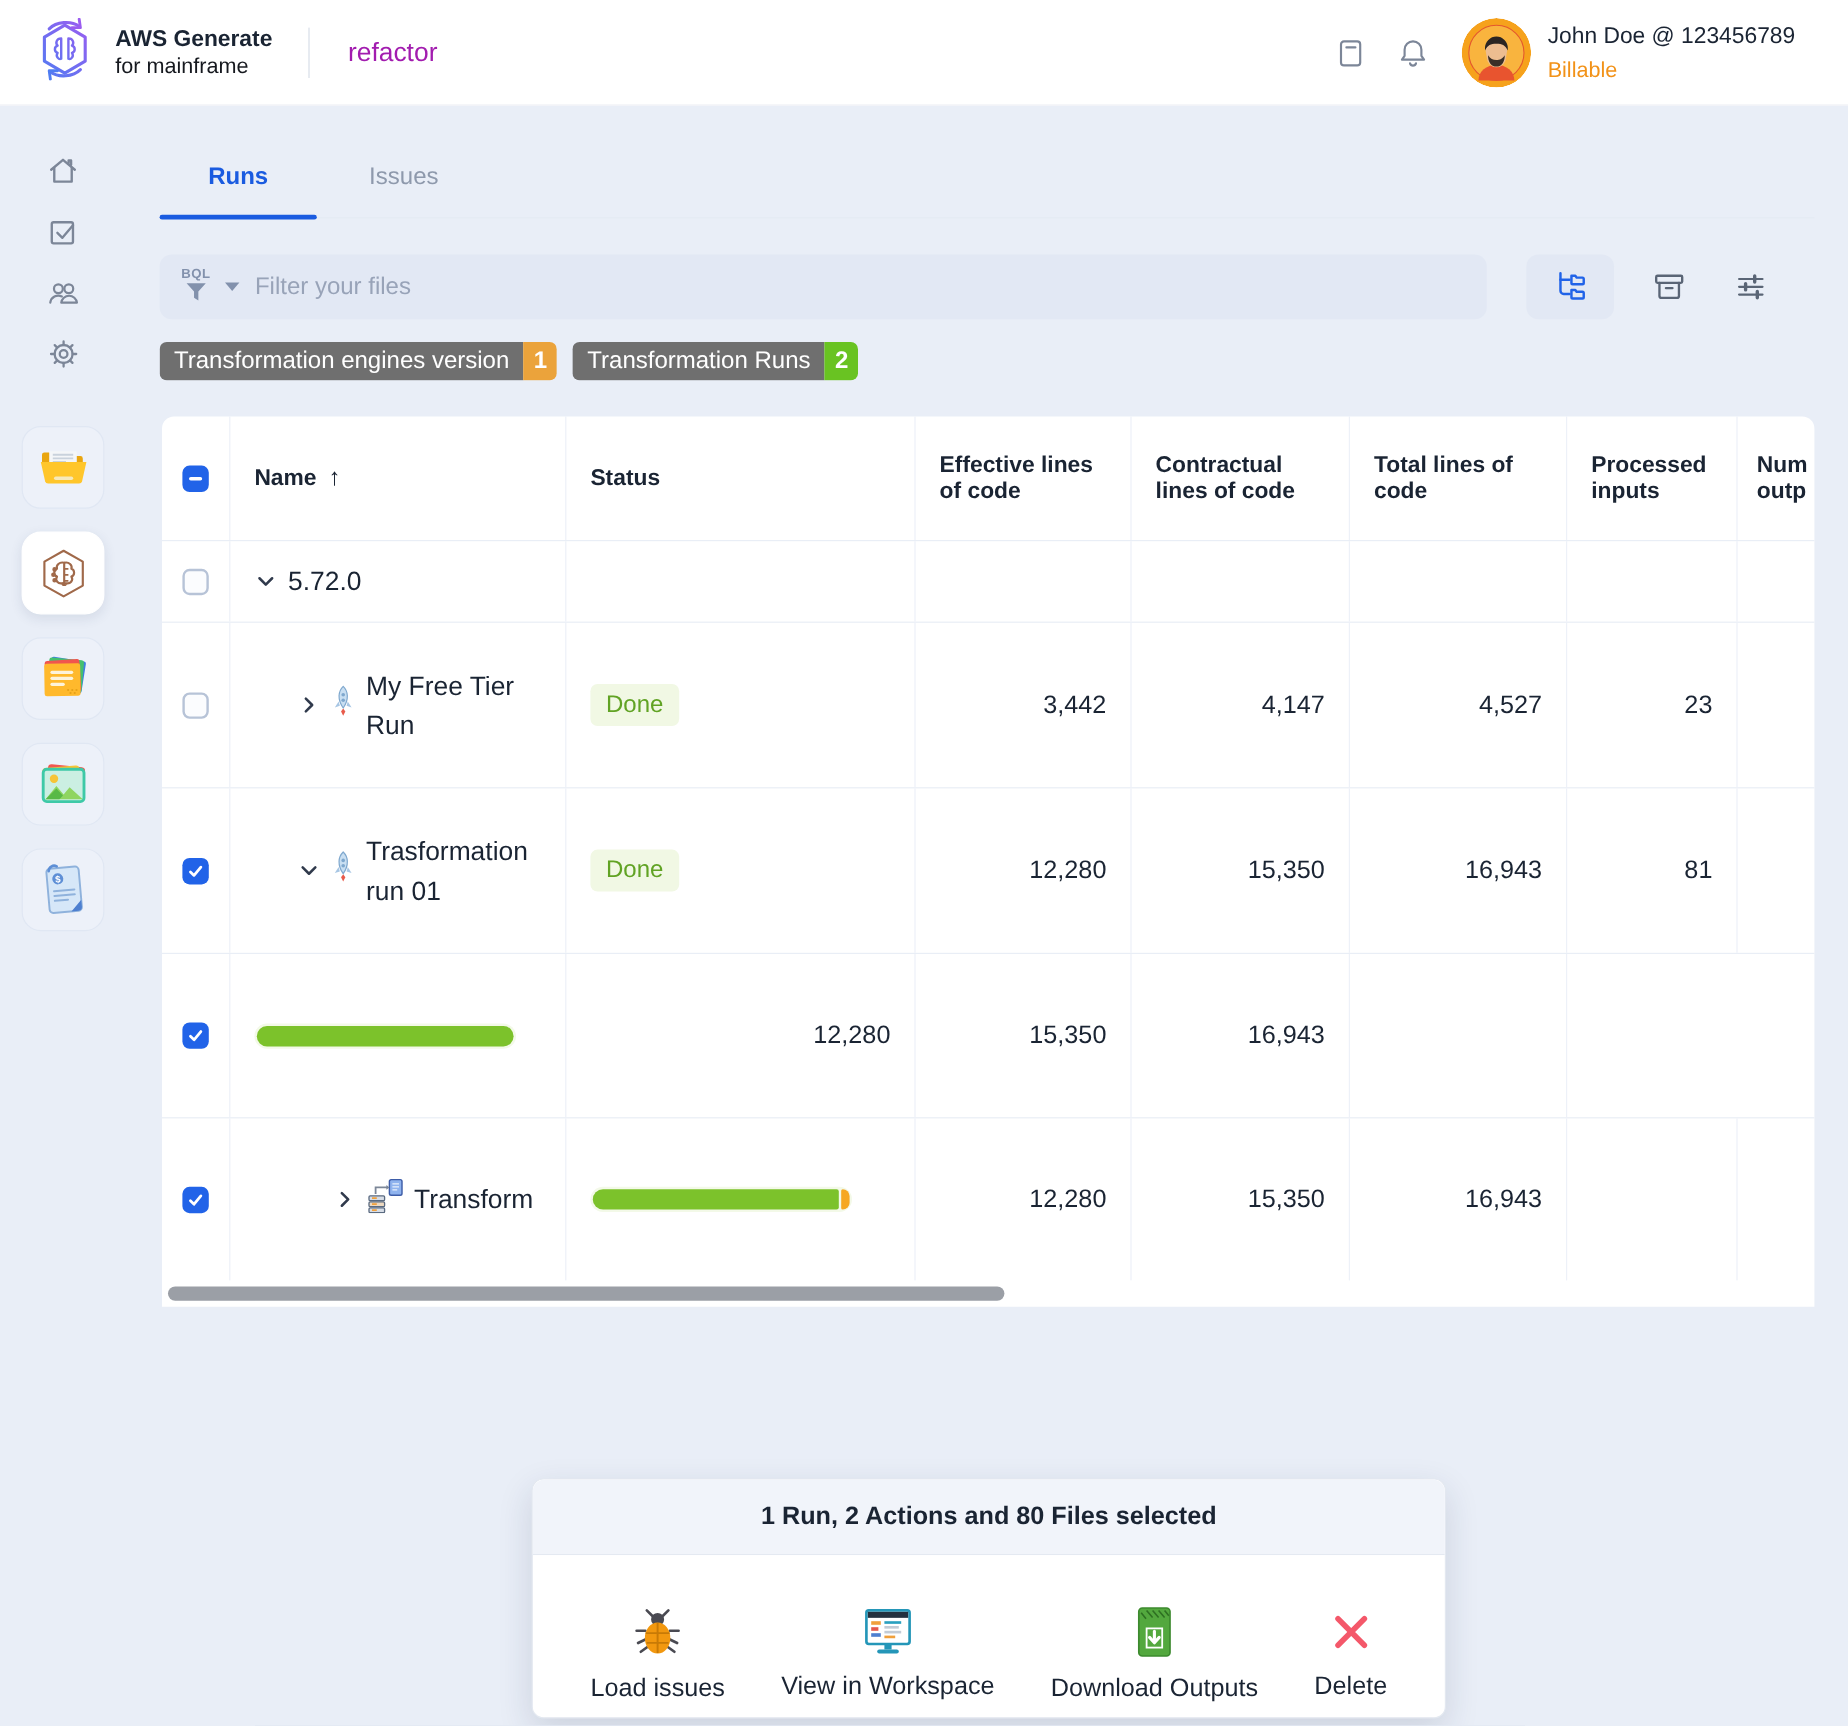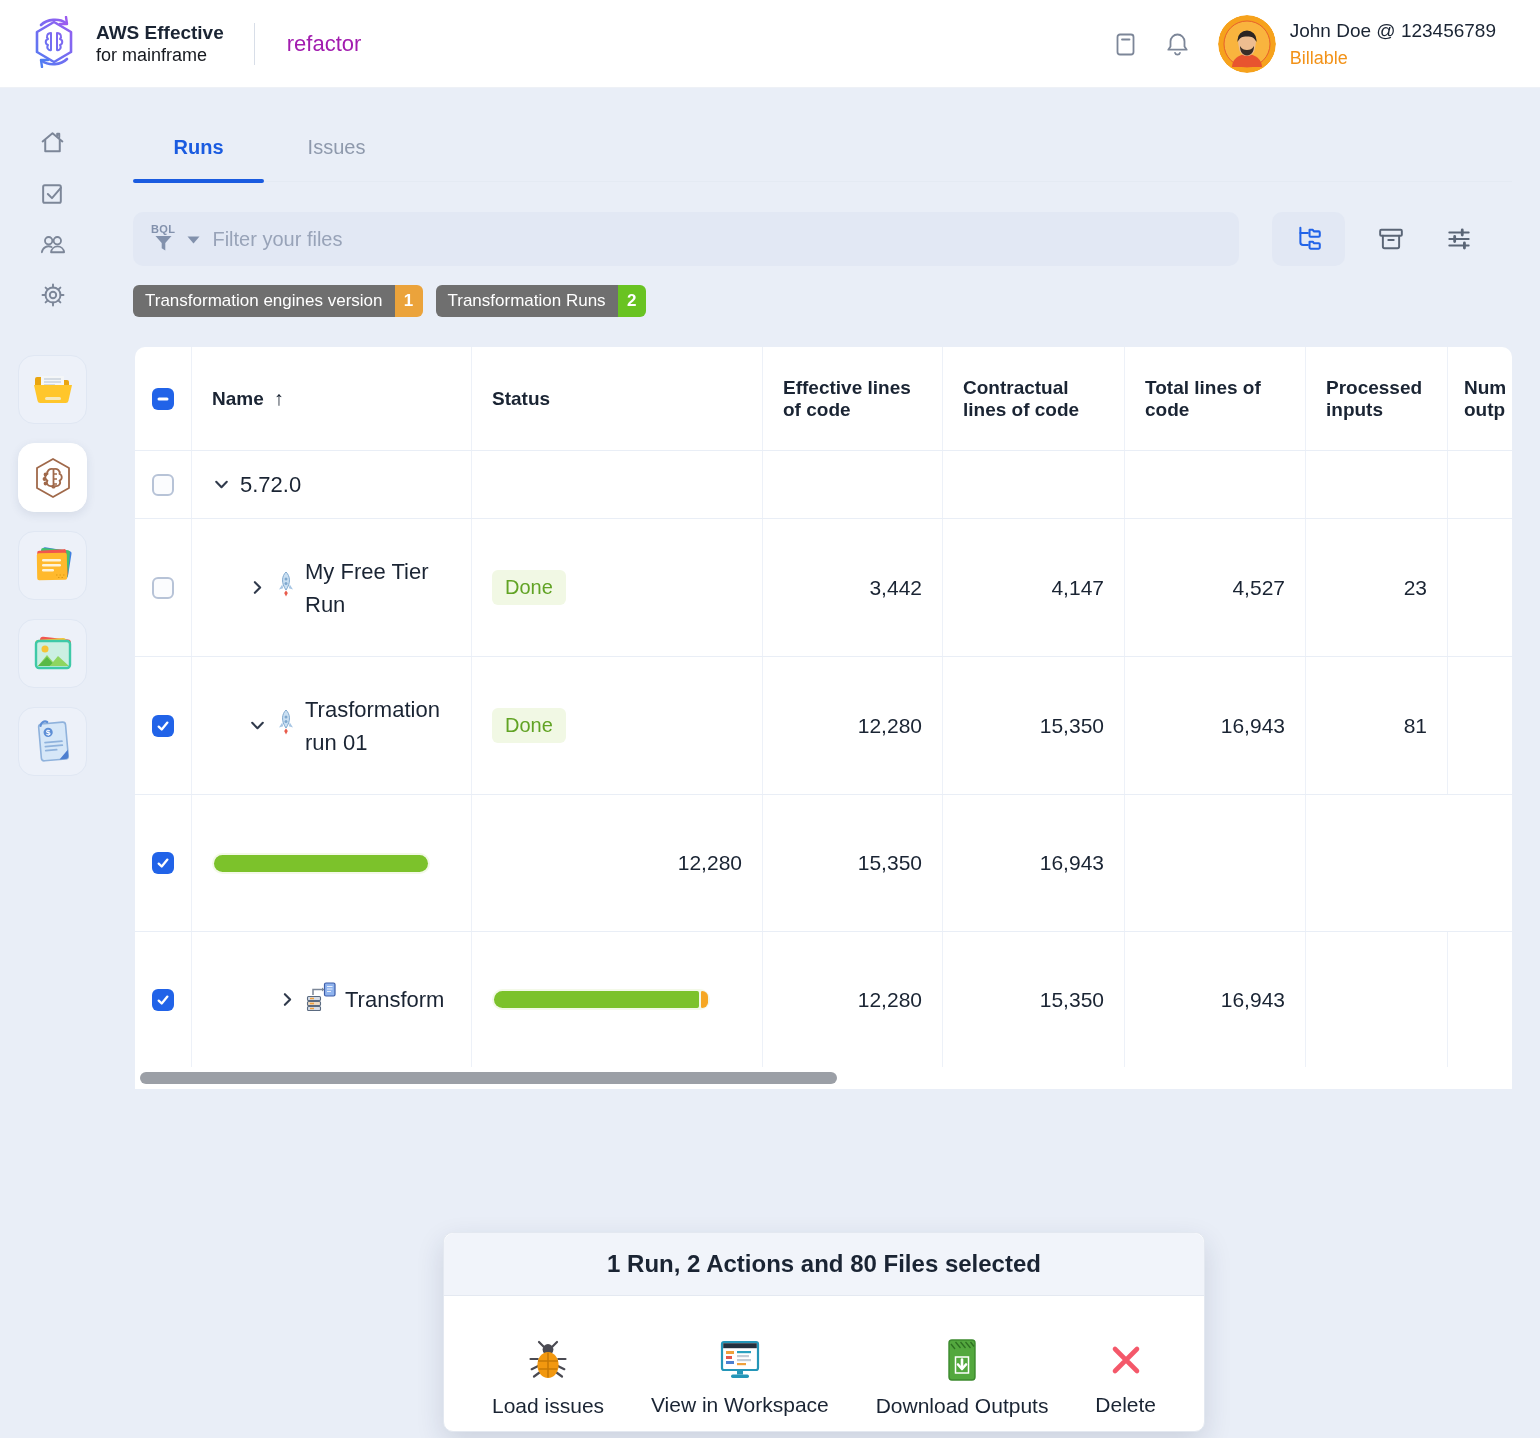--- a/index.html
+++ b/index.html
@@ -41,21 +41,21 @@
   .filter-input-wrap { width:1106px; height:54px; background:#E2E8F4; border-radius:10px; display:flex; align-items:center; padding:0 18px; gap:12px; }
   .bql-block { display:flex; flex-direction:column; align-items:center; line-height:1; margin-top:-2px; }
   .bql-label { font-size:11px; font-weight:bold; color:#8291AC; letter-spacing:.4px; }
   .filter-input { flex:1; border:none; outline:none; background:transparent; font-size:20px; color:#3a4356; font-family:inherit; }
   .filter-input::placeholder { color:#98A3B8; opacity:1; }
   .view-btns { margin-left:33px; display:flex; align-items:center; gap:24px; }
   .tree-btn { width:73px; height:54px; background:#E2E8F4; border-radius:10px; display:flex; align-items:center; justify-content:center; cursor:pointer; }
   .plain-btn { width:44px; height:44px; display:flex; align-items:center; justify-content:center; cursor:pointer; }
 
   .chips-row { position:absolute; left:28px; top:197px; display:flex; gap:13px; }
-  .chip { display:flex; height:32px; border-radius:6px; overflow:hidden; font-size:17px; color:#fff; cursor:pointer; }
+  .chip { display:flex; height:32px; border-radius:6px; overflow:hidden; font-size:20px; color:#fff; cursor:pointer; }
   .chip-label { background:#6F6F6F; display:flex; align-items:center; padding:0 12px; }
   .chip-count { width:28px; display:flex; align-items:center; justify-content:center; font-weight:bold; }
   .chip-count.orange { background:#EBA33B; }
   .chip-count.green { background:#69C322; }
 
   
   .table { position:absolute; left:30px; top:259px; width:1377px; background:#fff; border-radius:10px 10px 0 0; }
   .trow { display:grid; grid-template-columns:57px 280px 291px 180px 182px 181px 142px 64px; }
   .trow + .trow { border-top:1px solid #E9EEF6; }
   .cell { border-right:1px solid #EDF1F8; display:flex; align-items:center; overflow:hidden; }
@@ -84,21 +84,21 @@
   .pbar.split .pseg-green { border-radius:9px 2px 2px 9px; }
   .pseg-orange { height:17px; border-radius:2px 9px 9px 2px; background:#F6A723; }
   .num-cell { justify-content:flex-end; padding-right:20px; font-size:21px; }
   .sort-arrow { font-size:20px; margin-left:10px; font-weight:normal; }
 
   .scroll-strip { height:22px; display:flex; align-items:center; padding-left:5px; }
   .scroll-thumb { width:697px; height:12px; border-radius:6px; background:#9B9FA6; cursor:grab; }
 
   
   .sel-panel { position:absolute; left:443px; top:1232px; width:762px; height:200px; background:#fff; border:1px solid #E3E8F0; border-radius:10px; box-shadow:0 10px 28px rgba(30,45,80,.14); }
-  .sel-head { height:63px; background:#F1F4FA; border-bottom:1px solid #E4E9F1; border-radius:10px 10px 0 0; display:flex; align-items:center; justify-content:center; font-size:24px; font-weight:600; }
+  .sel-head { height:63px; background:#F1F4FA; border-bottom:1px solid #E4E9F1; border-radius:10px 10px 0 0; display:flex; align-items:center; justify-content:center; font-size:21px; font-weight:600; }
   .sel-actions { height:164px; display:flex; align-items:center; justify-content:space-between; padding:0 48px; }
   .sel-action { display:flex; flex-direction:column; align-items:center; gap:8px; cursor:pointer; }
   .sel-action .lbl { font-size:21px; color:#1A2433; }
 </style>
 </head>
 <body>
 
 <div class="page">
 
   <div class="header">
@@ -114,21 +114,21 @@
           <path d="M26 6 L43 16 V36 L26 46 L9 36 V16 Z" stroke="url(#lg1)" stroke-width="2.6" stroke-linejoin="round"></path>
           <path d="M13 9 C19 3 31 2 38 7" stroke="url(#lg1)" stroke-width="2.6" stroke-linecap="round"></path>
           <path d="M39 8 l-7 0 M39 8 l-1 -7" stroke="#9B5CF0" stroke-width="2.4" stroke-linecap="round"></path>
           <path d="M39 43 C33 49 21 50 14 45" stroke="url(#lg1)" stroke-width="2.6" stroke-linecap="round"></path>
           <path d="M13 44 l7 0 M13 44 l1 7" stroke="#4F7DF2" stroke-width="2.4" stroke-linecap="round"></path>
           <path d="M23 17 c-4 0 -5 4 -3 6 c-3 1 -3 5 0 6 c-2 3 1 6 3 5 v-16 Z" stroke="url(#lg1)" stroke-width="2" stroke-linejoin="round"></path>
           <path d="M29 17 c4 0 5 4 3 6 c3 1 3 5 0 6 c2 3 -1 6 -3 5 v-16 Z" stroke="url(#lg1)" stroke-width="2" stroke-linejoin="round"></path>
         </svg>
       </span>
       <div>
-        <div class="app-title">AWS Effective</div>
+        <div class="app-title">AWS Generate</div>
         <div class="app-sub">for mainframe</div>
       </div>
       <div class="hdr-divider"></div>
       <div class="module-name">refactor</div>
     </div>
 
     <div class="hdr-right">
       <div class="hdr-icon-btn">
         <svg width="23" height="25" viewBox="0 0 23 25" fill="none" stroke="#7C8698" stroke-width="1.8" stroke-linecap="round">
           <rect x="3.5" y="2.5" width="16" height="20" rx="2.5"></rect>

